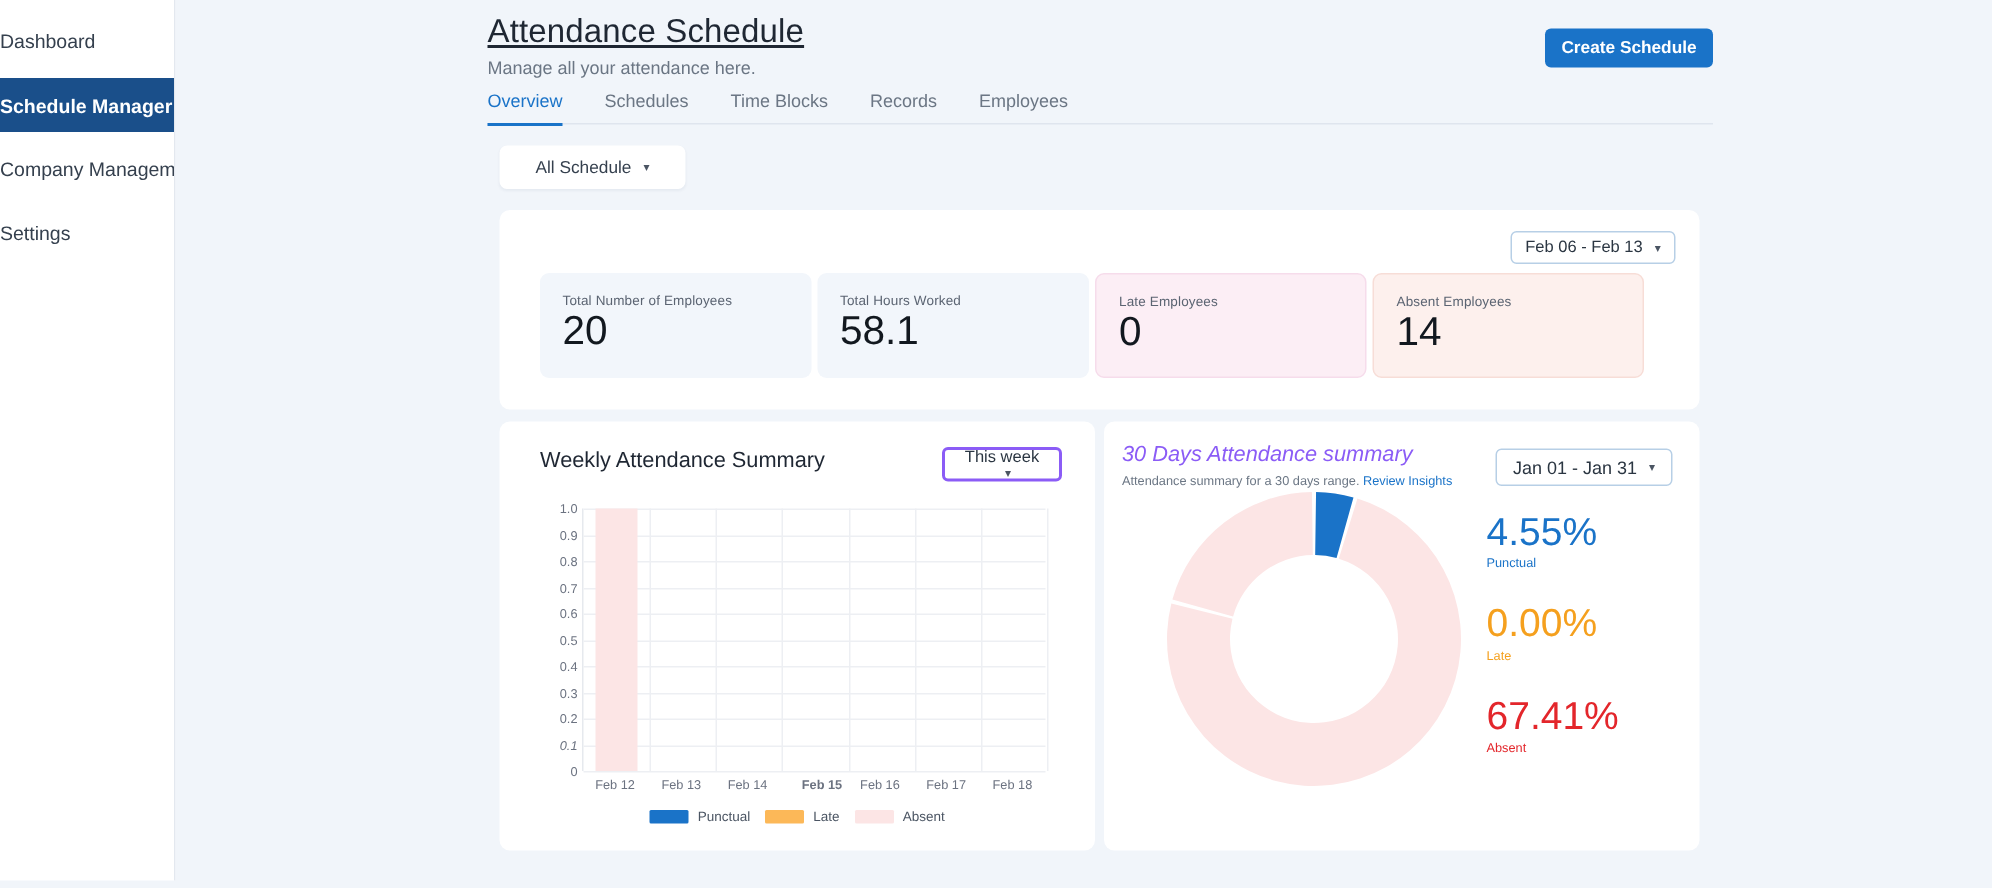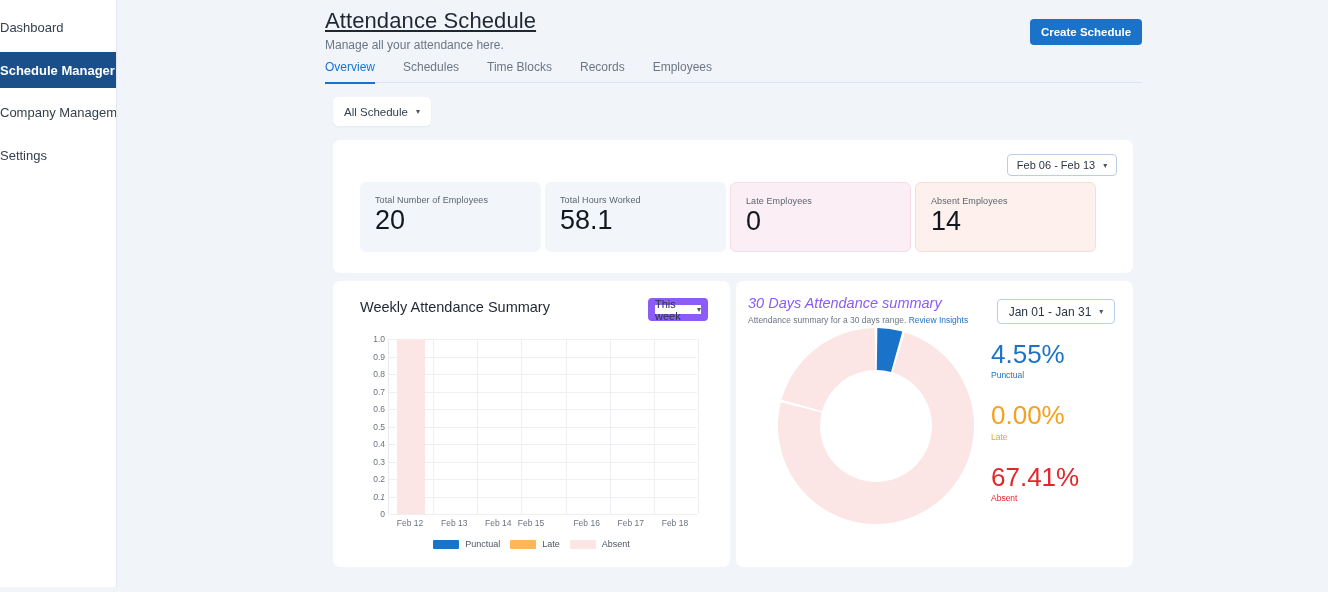--- a/index.html
+++ b/index.html
@@ -77,21 +77,21 @@
   }
   .tab {
     font-size: 12px; color: #6b7684;
     padding: 0 0 8px 0; margin-right: 28px;
     cursor: pointer; white-space: nowrap;
   }
   .tab.active { color: #1a73c8; border-bottom: 2px solid #1a73c8; }
 
   .all-schedule {
     position: absolute; left: 216px; top: 97px;
-    width: 98px; height: 29px;
+    width: 124px; height: 29px;
     background: #ffffff; border: 1px solid #ffffff;
     border-radius: 5px;
     display: flex; align-items: center; justify-content: center;
     font-size: 11.5px; color: #35404e; cursor: pointer;
     box-shadow: 0 1px 2px rgba(20,40,80,.05);
   }
   .caret { display: inline-block; margin-left: 8px; font-size: 8px; color: #4b5563; }
 
   
   .stats-panel {
@@ -129,24 +129,24 @@
   }
   .card {
     background: #fff; border-radius: 7px; position: relative;
   }
   .card-left  { width: 397px; height: 286px; }
   .card-right { width: 397px; height: 286px; }
 
   .card-title-l { position: absolute; left: 27px; top: 18px; font-size: 14.5px; color: #1f2733; }
   .this-week {
     position: absolute; right: 22px; top: 17px;
-    width: 60px; height: 23px;
-    border: 7px solid #8b5cf6; border-radius: 4px; background: #fff;
-    display: flex; align-items: center; justify-content: center;
-    font-size: 11px; color: #2b3642; cursor: pointer;
+    width: 80px; height: 23px;
+    border: 2px solid #8b5cf6; border-radius: 4px; background: #fff;
+    display: flex; align-items: center; justify-content: center;
+    font-size: 11px; color: #2b3642; cursor: pointer; flex-direction: column;
   }
 
   .card-title-r { position: absolute; left: 12px; top: 14px; font-size: 14.5px; color: #8b5cf6; font-style: italic; }
   .card-sub-r   { position: absolute; left: 12px; top: 34px; font-size: 8.5px; color: #6b7684; }
   .link-insights { color: #1a73c8; cursor: pointer; }
   .range-pill-r {
     position: absolute; right: 18px; top: 18px;
     width: 118px; height: 25px;
     border: 1px solid #b7cfe6; border-radius: 4px; background: #fff;
     display: flex; align-items: center; justify-content: center;
@@ -290,21 +290,21 @@
               <div class="vgrid" style="left: 176.571px;"></div>
               <div class="vgrid" style="left: 220.714px;"></div>
               <div class="vgrid" style="left: 264.857px;"></div>
               <div class="vgrid" style="left: 309px;"></div>
               <div class="bar" style="background: rgb(252, 229, 229); left: 7.94571px; width: 28.2514px; height: 175px; bottom: 0px;"></div>
             </div>
           <div class="xlabels" id="xlabels">
               <div class="xlab" style="left: 22.0714px;">Feb 12</div>
               <div class="xlab" style="left: 66.2143px;">Feb 13</div>
               <div class="xlab" style="left: 110.357px;">Feb 14</div>
-              <div class="xlab" style="left: 143px;">Feb 15</div>
+              <div class="xlab" style="left: 160px; font-weight: bold;">Feb 15</div>
               <div class="xlab" style="left: 198.643px;">Feb 16</div>
               <div class="xlab" style="left: 242.786px;">Feb 17</div>
               <div class="xlab" style="left: 286.929px;">Feb 18</div>
             </div>
           <div class="legend" id="bar-legend">
               <div class="lg-item">
                 <div class="lg-swatch" style="background: rgb(26, 115, 200);"></div>
                 <div class="lg-text">Punctual</div>
               </div>
               <div class="lg-item">

